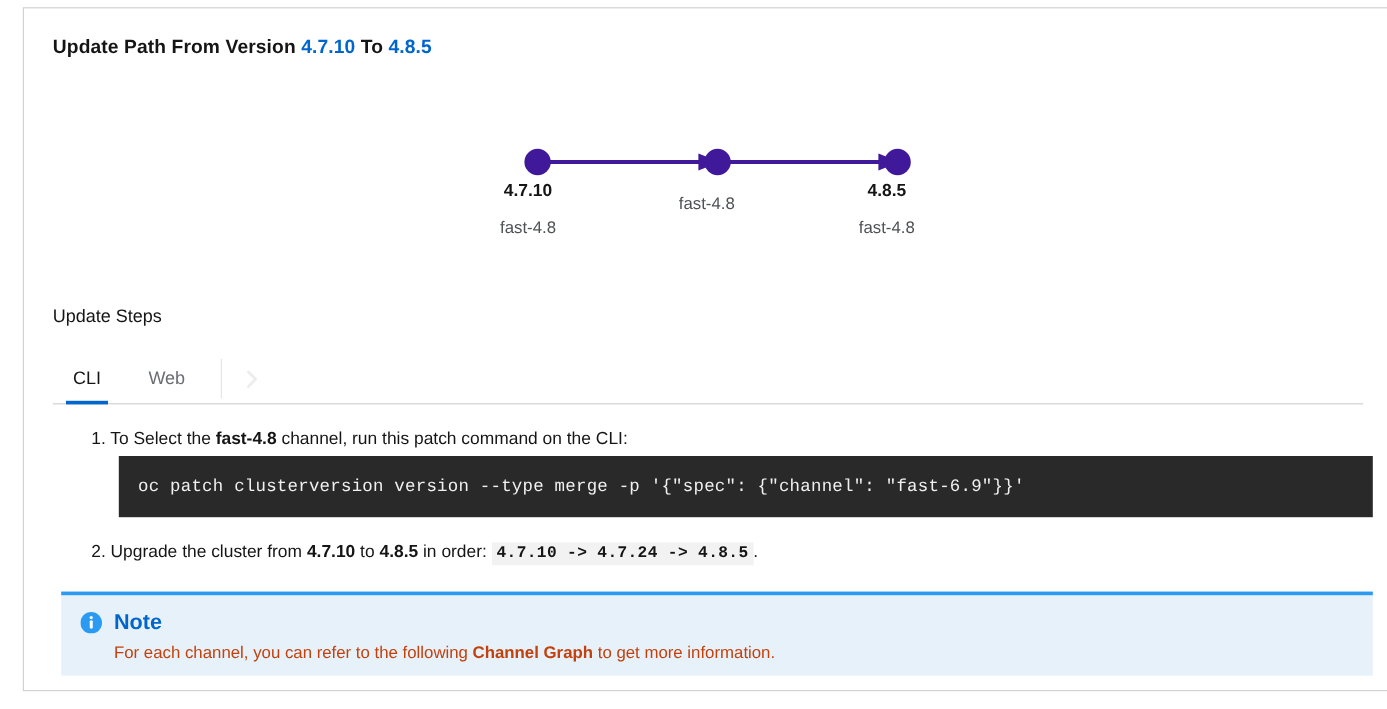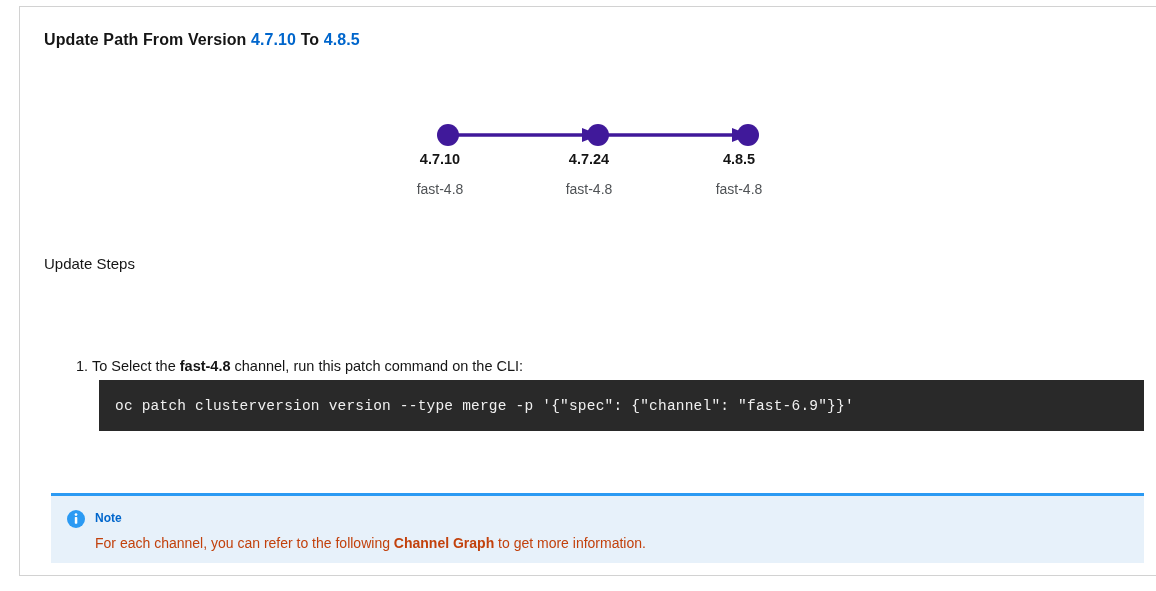--- a/index.html
+++ b/index.html
@@ -222,21 +222,21 @@
     left: 16px;
     top: 14px;
     width: 18px;
     height: 18px;
   }
   .alert-icon svg { display: block; }
   .alert-title {
     position: absolute;
     left: 44px;
     top: 11px;
-    font-size: 12px;
+    font-size: 18px;
     font-weight: 700;
     color: #06c;
     line-height: 22px;
   }
   .alert-body {
     position: absolute;
     left: 44px;
     top: 37px;
     font-size: 14px;
     color: #c2410c;
@@ -267,46 +267,70 @@
       <circle cx="198" cy="28" r="11" fill="#40199a"></circle>
       <circle cx="348" cy="28" r="11" fill="#40199a"></circle>
     </svg>
 
     <div class="node-labels">
       <div class="node-col c1">
         <div class="node-version">4.7.10</div>
         <div class="node-channel">fast-4.8</div>
       </div>
       <div class="node-col c2">
-        <div class="node-version">4.7.24</div>
         <div class="node-channel">fast-4.8</div>
       </div>
       <div class="node-col c3">
         <div class="node-version">4.8.5</div>
         <div class="node-channel">fast-4.8</div>
       </div>
     </div>
   </div>
 
   <div class="section-title">Update Steps</div>
 
+  <div class="tabbar">
+    <div class="tab cli active">
+      <span>CLI</span>
+    </div>
+    <div class="tab web">
+      <span>Web</span>
+    </div>
+    <div class="tab-sep"></div>
+    <div class="tab-scroll">
+      <span>
+        <svg width="11" height="16" viewBox="0 0 11 16" fill="none">
+          <path d="M2 2 L8 8 L2 14" stroke="#ededed" stroke-width="2.4" stroke-linecap="round" stroke-linejoin="round"></path>
+        </svg>
+      </span>
+    </div>
+  </div>
 
   <div class="steps">
     <div class="step-line">
       <span class="step-num">1.</span>
       <span>To Select the</span>
       <b>fast-4.8</b>
       <span>channel, run this patch command on the CLI:</span>
     </div>
   </div>
 
   <div class="codeblock">
     <code>oc patch clusterversion version --type merge -p '{"spec": {"channel": "fast-6.9"}}'</code>
   </div>
 
+  <div class="step2">
+    <span class="step-num">2.</span>
+    <span>Upgrade the cluster from</span>
+    <b>4.7.10</b>
+    <span>to</span>
+    <b>4.8.5</b>
+    <span>in order:</span>
+    <span class="inline-code">4.7.10 -&gt; 4.7.24 -&gt; 4.8.5</span><span>.</span>
+  </div>
 
   <div class="alert">
     <span class="alert-icon">
       <svg width="18" height="18" viewBox="0 0 18 18">
         <circle cx="9" cy="9" r="9" fill="#2b9af3"></circle>
         <circle cx="9" cy="4.6" r="1.35" fill="#ffffff"></circle>
         <rect x="7.8" y="7.1" width="2.5" height="6.6" rx="0.6" fill="#ffffff"></rect>
       </svg>
     </span>
     <div class="alert-title">Note</div>

